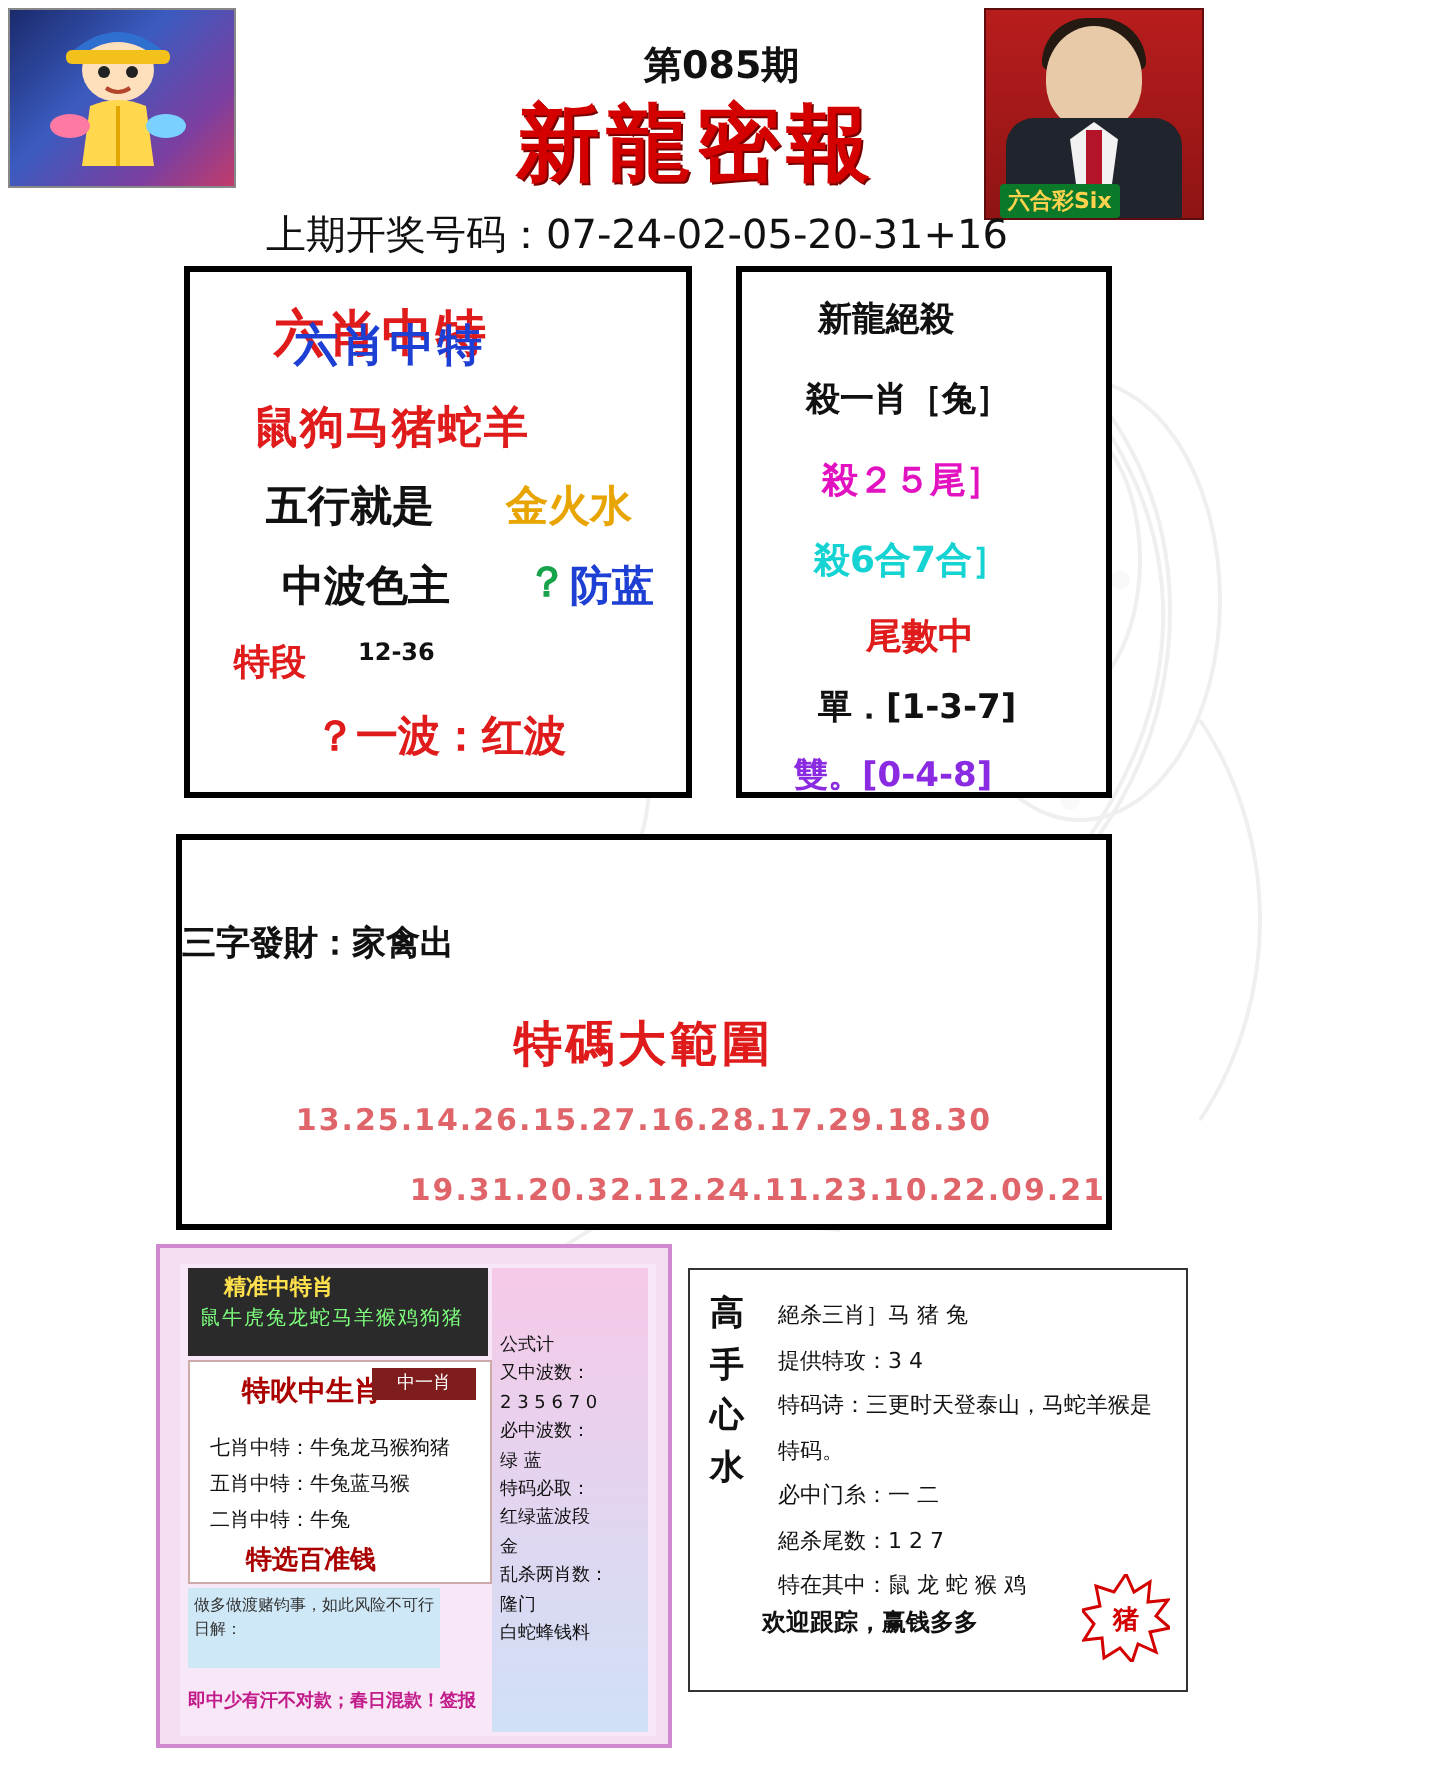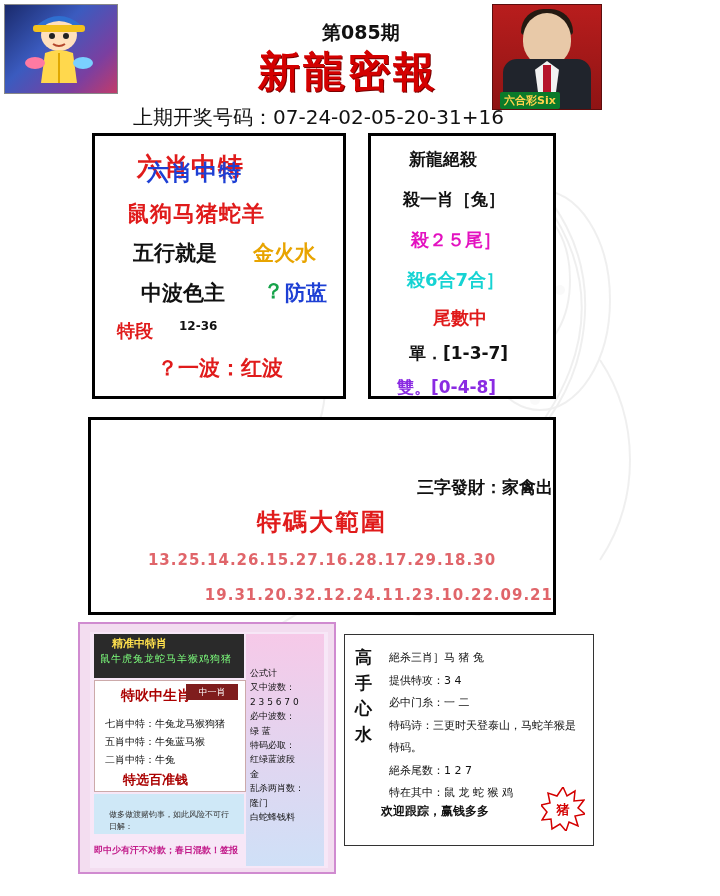--- a/index.html
+++ b/index.html
@@ -101,38 +101,38 @@
   
   #r1{left:38px;top:12px;font-size:17px;font-weight:bold;color:#111;}
   #r2{left:32px;top:52px;font-size:17px;font-weight:bold;color:#111;}
   #r3{left:40px;top:92px;font-size:18px;font-weight:bold;color:#e312c0;}
   #r4{left:36px;top:132px;font-size:18px;font-weight:bold;color:#16d3d3;}
   #r5{left:62px;top:170px;font-size:18px;font-weight:bold;color:#e01b1b;}
   #r6{left:38px;top:206px;font-size:17px;font-weight:bold;color:#111;}
   #r7{left:26px;top:240px;font-size:17px;font-weight:bold;color:#8a2be2;}
 
   
-  #m1{left:0;top:56px;width:100%;text-align:right;font-size:17px;font-weight:bold;color:#111;}
+  #m1{left:0;top:40px;width:100%;text-align:left;font-size:17px;font-weight:bold;color:#111;}
   #m2{left:0;top:86px;width:100%;text-align:center;font-size:24px;font-weight:bold;color:#e01b1b;letter-spacing:2px;}
   #m3{left:0;top:131px;width:100%;text-align:center;font-size:15px;font-weight:bold;color:#e0656a;letter-spacing:1px;}
   #m4{left:0;top:166px;width:100%;text-align:right;font-size:15px;font-weight:bold;color:#e0656a;letter-spacing:1px;}
 
   
   .ad-inner{position:absolute;left:10px;top:8px;width:238px;height:236px;background:#f7e7f7;}
   .ad-top{position:absolute;left:4px;top:2px;width:150px;height:44px;background:#2a2a2a;}
   .ad-top .t1{position:absolute;left:18px;top:2px;font-size:11px;font-weight:bold;color:#ffe14d;}
   .ad-top .zod{position:absolute;left:6px;top:18px;font-size:10px;color:#7dff7d;letter-spacing:1px;}
   .ad-right{position:absolute;left:156px;top:2px;width:78px;height:232px;background:linear-gradient(#f6c9e8,#cfe0f7);}
   .ad-white{position:absolute;left:4px;top:48px;width:150px;height:110px;background:#fff;border:1px solid #caa;}
   .ad-white .h{position:absolute;left:26px;top:6px;font-size:14px;font-weight:bold;color:#a00;}
   .ad-white .r1{position:absolute;left:10px;top:36px;font-size:10px;color:#111;}
   .ad-white .r2{position:absolute;left:10px;top:54px;font-size:10px;color:#111;}
   .ad-white .r3{position:absolute;left:10px;top:72px;font-size:10px;color:#111;}
   .ad-white .h2{position:absolute;left:28px;top:90px;font-size:13px;font-weight:bold;color:#a00;}
-  .ad-note{position:absolute;left:4px;top:162px;width:150px;height:40px;background:#cfe8f7;font-size:8px;color:#333;padding:15px;box-sizing:border-box;line-height:1.5;}
+  .ad-note{position:absolute;left:4px;top:162px;width:126px;height:40px;background:#cfe8f7;font-size:8px;color:#333;padding:3px;box-sizing:border-box;line-height:1.5;}
   .ad-bottom{position:absolute;left:4px;top:212px;width:230px;font-size:9px;color:#c21b8a;font-weight:bold;}
   .ad-col{position:absolute;font-size:9px;color:#111;line-height:1.6;}
   .ad-col.a{left:160px;top:34px;}
   .ad-badge{position:absolute;left:96px;top:52px;width:52px;height:16px;background:#7f1d1d;color:#fff;font-size:9px;text-align:center;line-height:16px;}
 
   
   .br-left{position:absolute;left:10px;top:10px;width:24px;font-size:17px;font-weight:bold;color:#111;line-height:1.5;}
   .br-rows{position:absolute;left:44px;top:12px;width:196px;font-size:11px;color:#111;line-height:2.05;}
   .br-foot{position:absolute;left:36px;top:168px;font-size:12px;color:#111;font-weight:bold;}
   .starburst{position:absolute;left:196px;top:152px;width:44px;height:44px;}
@@ -260,22 +260,22 @@
 
       <div class="ad-bottom">即中少有汗不对款；春日混款！签报</div>
     </div>
   </div>
 
   <div class="box" id="box-br">
     <div class="br-left">高手心水</div>
     <div class="br-rows">
       <div class="row">絕杀三肖］马  猪  兔</div>
       <div class="row">提供特攻：3 4</div>
+      <div class="row">特码诗：三更时天登泰山，马蛇羊猴是特码。</div>
       <div class="row">必中门糸：一   二</div>
-      <div class="row">特码诗：三更时天登泰山，马蛇羊猴是特码。</div>
       <div class="row">絕杀尾数：1 2 7</div>
       <div class="row">特在其中：鼠  龙  蛇  猴  鸡</div>
     </div>
     <div class="br-foot">欢迎跟踪，赢钱多多</div>
     <svg class="starburst" viewBox="0 0 44 44">
       <polygon points="22,0 26,9 34,4 33,14 43,13 37,21 44,27 34,29 37,39 28,35 25,44 19,37 11,42 10,32 1,33 6,25 0,18 9,16 7,6 16,9" fill="#ffffff" stroke="#d40000" stroke-width="1.5"></polygon>
       <text x="22" y="27" font-size="13" font-weight="bold" fill="#d40000" text-anchor="middle" font-family="DejaVu Sans, sans-serif">猪</text>
     </svg>
   </div>
 

